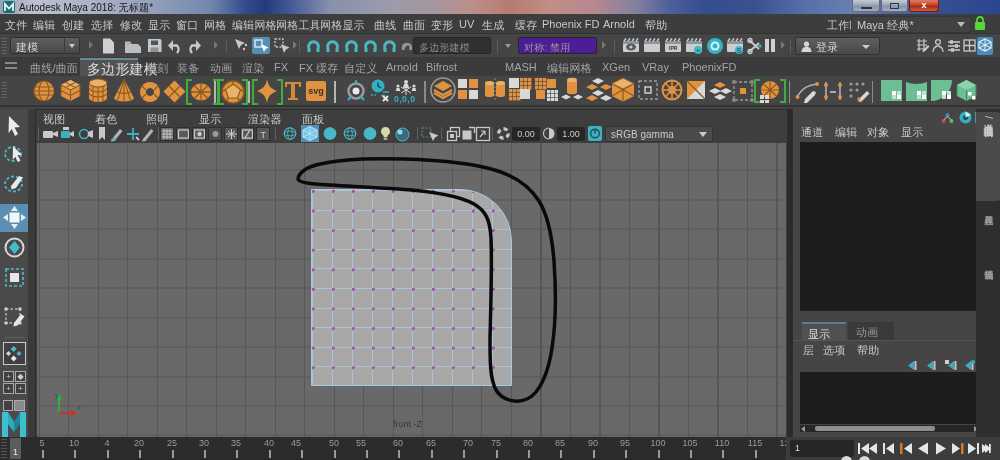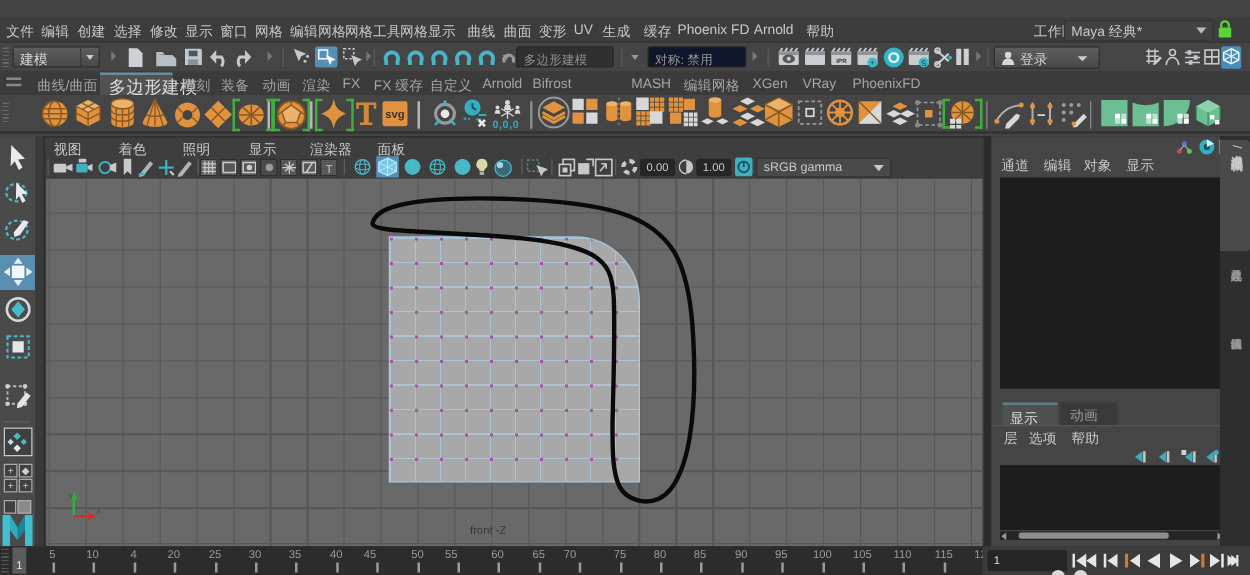--- a/index.html
+++ b/index.html
@@ -4,20 +4,35 @@
 *{margin:0;padding:0;box-sizing:border-box}
 html,body{width:1000px;height:460px;overflow:hidden;background:#444;font-family:"Liberation Sans",sans-serif}
 #root{position:absolute;left:0;top:0;width:1000px;height:460px}
 .abs{position:absolute}
 .cjk{letter-spacing:0.2px;white-space:nowrap}
 .t11{font-size:11px;color:#c9c9c9;white-space:nowrap}
 svg{display:block}
 </style></head><body>
 <div id="root">
 
+<div class="abs" style="left:0;top:0;width:1000px;height:14px;background:
+linear-gradient(90deg,#9aa0b2 0px,#bcc2cf 35px,#aeb5c5 80px,#9aa5bc 140px,#7387ae 210px,#334c8e 245px,#223c7a 265px,#4c5f98 295px,#8791aa 330px,#9b9cab 390px,#a5969f 435px,#bb9189 470px,#b87a72 510px,#c08e85 550px,#b68790 595px,#84819f 635px,#4d5f9a 670px,#334e90 705px,#3a528c 755px,#5570a8 805px,#6a80b2 855px,#50649c 895px,#364f93 940px,#2a4690 1000px)">
+<svg class="abs" style="left:3px;top:1px" width="12" height="12" viewBox="0 0 12 12">
+        <rect x="0" y="0" width="12" height="12" rx="2" fill="#1b6f7d"></rect>
+        <path d="M2 10 V3 L6 7.5 L10 3 V10" stroke="#e8f6f8" stroke-width="1.8" fill="none"></path>
+      </svg>
+<div class="abs" style="left:19px;top:1px;font-size:10px;color:#16161e;white-space:nowrap">Autodesk Maya 2018: <span class="cjk">无标题</span>*</div>
+<div class="abs" style="left:852px;top:0;width:28px;height:12px;background:linear-gradient(#c6ccd6,#9aa6b6 45%,#8593a8 55%,#a5afbd);border:1px solid #5e6c80;border-top:none;border-radius:0 0 3px 3px">
+        <div class="abs" style="left:8px;top:7px;width:11px;height:2px;background:#2e3642"></div>
+      </div>
+<div class="abs" style="left:881px;top:0;width:27px;height:12px;background:linear-gradient(#c6ccd6,#9aa6b6 45%,#8593a8 55%,#a5afbd);border:1px solid #5e6c80;border-top:none;border-radius:0 0 3px 3px">
+        <div class="abs" style="left:8px;top:3px;width:9px;height:6px;border:1.5px solid #2e3642"></div>
+      </div>
+<div class="abs" style="left:909px;top:0;width:30px;height:12px;background:linear-gradient(#dd8068,#c64229 45%,#a82a12 55%,#c85f46);border:1px solid #731b0c;border-top:none;border-radius:0 0 3px 3px;color:#fff;font-size:9px;font-weight:bold;text-align:center;line-height:11px">x</div>
+</div>
 <div class="abs" style="left:0;top:14px;width:1000px;height:20px;background:#3d3d3d;border-bottom:1px solid #333">
 <span class="abs t11 cjk" style="left:5px;top:4px">文件</span>
 <span class="abs t11 cjk" style="left:33px;top:4px">编辑</span>
 <span class="abs t11 cjk" style="left:62px;top:4px">创建</span>
 <span class="abs t11 cjk" style="left:91px;top:4px">选择</span>
 <span class="abs t11 cjk" style="left:120px;top:4px">修改</span>
 <span class="abs t11 cjk" style="left:148px;top:4px">显示</span>
 <span class="abs t11 cjk" style="left:176px;top:4px">窗口</span>
 <span class="abs t11 cjk" style="left:204px;top:4px">网格</span>
 <span class="abs t11 cjk" style="left:232px;top:4px">编辑网格</span>
@@ -104,21 +119,21 @@
         <path d="M3 9 a4 4 0 1 1 8 0" fill="none" stroke="#9a9a9a" stroke-width="2.4"></path>
         <rect x="2" y="8" width="2.5" height="3" fill="#9a9a9a"></rect>
         <rect x="9.5" y="8" width="2.5" height="3" fill="#9a9a9a"></rect>
       </svg>
 <div class="abs" style="left:402px;top:9px;width:0;height:0;border-left:3px solid transparent;border-right:3px solid transparent;border-top:4px solid #999"></div>
 <div class="abs" style="left:413px;top:2px;width:78px;height:17px;background:#303030;border:1px solid #262626;border-radius:2px">
         <span class="abs cjk" style="left:5px;top:3px;font-size:10px;color:#8e8e8e">多边形建模</span>
       </div>
 <div class="abs" style="left:497px;top:4px;width:1px;height:14px;background:#5d5d5d"></div>
 <div class="abs" style="left:505px;top:9px;width:0;height:0;border-left:3px solid transparent;border-right:3px solid transparent;border-top:4px solid #999"></div>
-<div class="abs" style="left:518px;top:2px;width:79px;height:17px;background:#0f172a;border:1px solid #262626;border-radius:2px">
+<div class="abs" style="left:518px;top:2px;width:79px;height:17px;background:#4c1d95;border:1px solid #262626;border-radius:2px">
         <span class="abs" style="left:5px;top:3px;font-size:10px;color:#9a9a9a"><span class="cjk">对称</span>: <span class="cjk">禁用</span></span>
       </div>
 <div class="abs" style="left:602px;top:6px;width:0;height:0;border-top:4px solid transparent;border-bottom:4px solid transparent;border-left:4px solid #777"></div>
 <div class="abs" style="left:614px;top:4px;width:1px;height:14px;background:#5d5d5d"></div>
 <svg class="abs" style="left:622px;top:2px" width="19" height="18" viewBox="0 0 19 18">
         <rect x="1" y="4" width="16" height="11" rx="1" fill="#c9cdd1"></rect>
         <path d="M1 4 h16 v3 h-16 z" fill="#8f9499"></path>
         <path d="M2 4 l2 -2.5 M6 4 l2 -2.5 M10 4 l2 -2.5 M14 4 l2 -2.5" stroke="#c9cdd1" stroke-width="1.5"></path>
         <ellipse cx="9" cy="10" rx="5" ry="3.5" fill="#56595c"></ellipse>
         <circle cx="9" cy="10" r="1.6" fill="#c9cdd1"></circle>
@@ -846,21 +861,21 @@
 <path d="M261 36 C262 30 269 24.5 281 21.5 C301 16.5 331 15 366 16 C401 17 437 20 461 28 C479 34 493 44 502 58 C510 71 515 92 517 118 C519 147 519 180 515 205 C512 226 504 250 490 256 C479 261 465 257 459 247 C453 236 453 218 453 196 C454 160 455 120 454 95 C453 77 449 68 437 61 C421 52 391 48 361 46 C331 44 298 42.5 278 41 C267 40 261.5 38.5 261 36 z" fill="none" stroke="#0a0a0a" stroke-width="3.5" stroke-linejoin="round"></path>
 </svg>
 <svg class="abs" style="left:10px;top:246px" width="36" height="34" viewBox="0 0 36 34">
             <path d="M12 24 V10" stroke="#2fae3f" stroke-width="2"></path>
             <path d="M12 4 l-3.5 6.5 h7 z" fill="#2fae3f"></path>
             <path d="M12 24 h12" stroke="#c83232" stroke-width="2"></path>
             <path d="M30 24 l-6.5 -3.5 v7 z" fill="#c83232"></path>
             <text x="8" y="9" font-size="7" fill="#4a4a4a">y</text>
             <text x="30" y="21" font-size="7" fill="#4a4a4a">x</text>
           </svg>
-<div class="abs" style="left:339px;top:276px;font-size:9px;color:#383838">front -Z</div>
+<div class="abs" style="left:356px;top:276px;font-size:9px;color:#383838">front -Z</div>
 </div>
 </div>
       <div class="abs" style="left:788px;top:0;width:212px;height:328px;background:#2b2b2b">
 <div class="abs" style="left:5px;top:0;width:183px;height:328px;background:#454545">
 <svg class="abs" style="left:148px;top:2px" width="13" height="13" viewBox="0 0 13 13">
             <circle cx="6.5" cy="4" r="2" fill="#4a7ac8"></circle>
             <circle cx="2.5" cy="10" r="2" fill="#c84a4a"></circle>
             <circle cx="10.5" cy="10" r="2" fill="#4ac84a"></circle>
             <path d="M6.5 5 L3 9 M6.5 5 L10 9" stroke="#999" stroke-width="1.2"></path>
           </svg>
@@ -950,21 +965,21 @@
 <div class="abs" style="left:291px;top:1px;width:20px;text-align:left;font-size:9px;color:#9a9a9a">45</div>
 <div class="abs" style="left:301px;top:13px;width:1.5px;height:8px;background:#9a9a9a"></div>
 <div class="abs" style="left:324px;top:1px;width:20px;text-align:center;font-size:9px;color:#9a9a9a">50</div>
 <div class="abs" style="left:334px;top:13px;width:1.5px;height:8px;background:#9a9a9a"></div>
 <div class="abs" style="left:356px;top:1px;width:20px;text-align:left;font-size:9px;color:#9a9a9a">55</div>
 <div class="abs" style="left:366px;top:13px;width:1.5px;height:8px;background:#9a9a9a"></div>
 <div class="abs" style="left:388px;top:1px;width:20px;text-align:center;font-size:9px;color:#9a9a9a">60</div>
 <div class="abs" style="left:398px;top:13px;width:1.5px;height:8px;background:#9a9a9a"></div>
 <div class="abs" style="left:421px;top:1px;width:20px;text-align:center;font-size:9px;color:#9a9a9a">65</div>
 <div class="abs" style="left:431px;top:13px;width:1.5px;height:8px;background:#9a9a9a"></div>
-<div class="abs" style="left:441px;top:1px;width:20px;text-align:right;font-size:9px;color:#9a9a9a">70</div>
+<div class="abs" style="left:453px;top:1px;width:20px;text-align:right;font-size:9px;color:#9a9a9a">70</div>
 <div class="abs" style="left:463px;top:13px;width:1.5px;height:8px;background:#9a9a9a"></div>
 <div class="abs" style="left:486px;top:1px;width:20px;text-align:center;font-size:9px;color:#9a9a9a">75</div>
 <div class="abs" style="left:496px;top:13px;width:1.5px;height:8px;background:#9a9a9a"></div>
 <div class="abs" style="left:518px;top:1px;width:20px;text-align:center;font-size:9px;color:#9a9a9a">80</div>
 <div class="abs" style="left:528px;top:13px;width:1.5px;height:8px;background:#9a9a9a"></div>
 <div class="abs" style="left:550px;top:1px;width:20px;text-align:center;font-size:9px;color:#9a9a9a">85</div>
 <div class="abs" style="left:560px;top:13px;width:1.5px;height:8px;background:#9a9a9a"></div>
 <div class="abs" style="left:583px;top:1px;width:20px;text-align:center;font-size:9px;color:#9a9a9a">90</div>
 <div class="abs" style="left:593px;top:13px;width:1.5px;height:8px;background:#9a9a9a"></div>
 <div class="abs" style="left:615px;top:1px;width:20px;text-align:center;font-size:9px;color:#9a9a9a">95</div>

